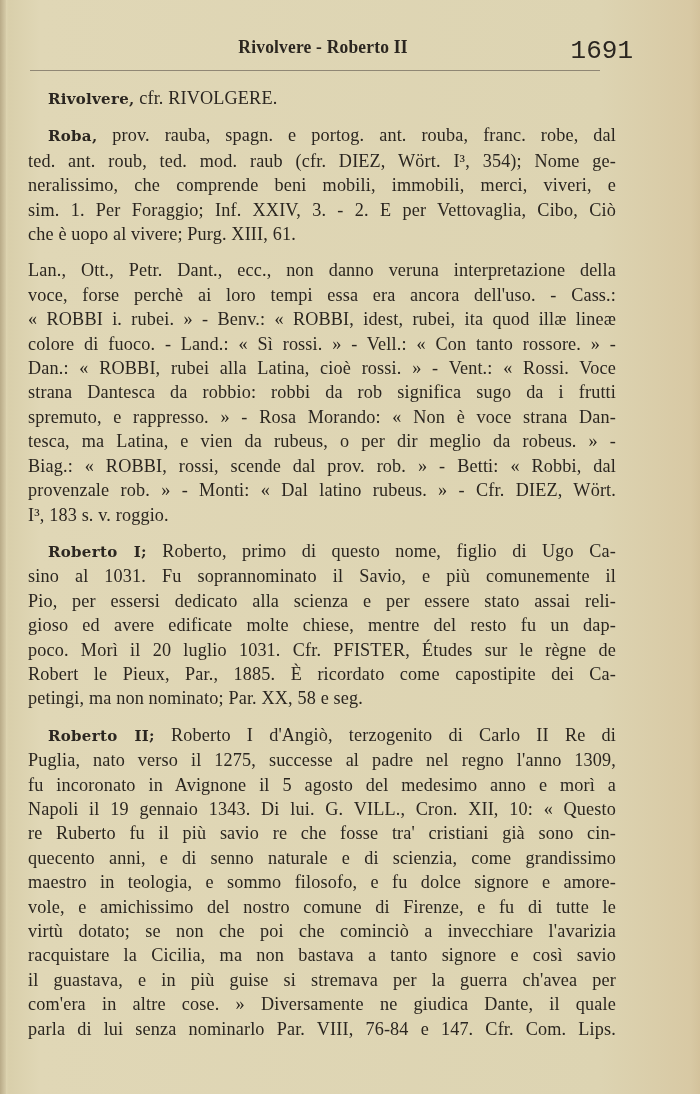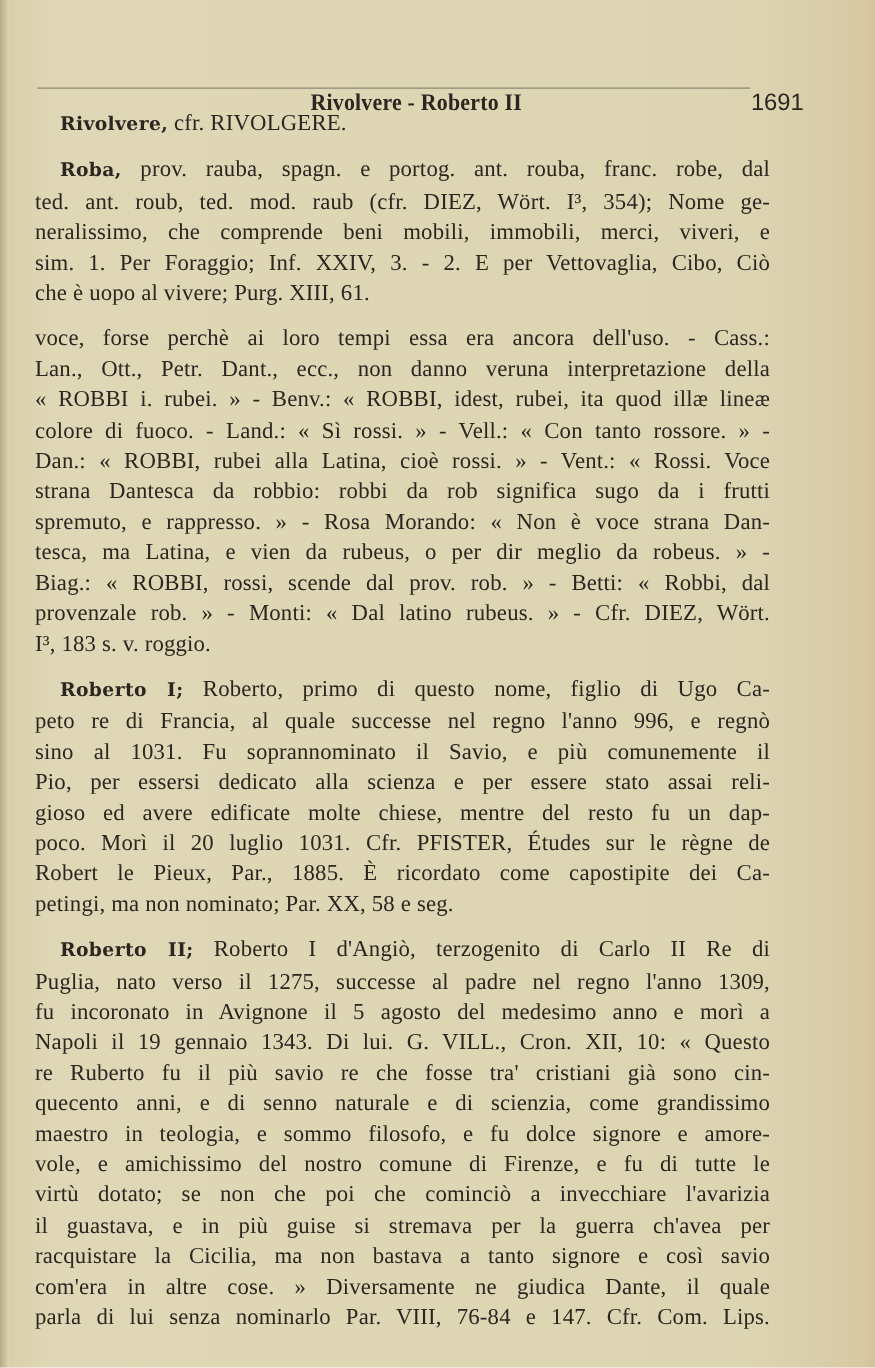--- a/index.html
+++ b/index.html
@@ -5,30 +5,30 @@
   html, body { margin: 0; padding: 0; }
   body {
     width: 700px; height: 1094px; overflow: hidden;
     background: linear-gradient(90deg, #cfc09c 0px, #ddd3b0 6px, #d9cfab 9px, #e0d7b6 40px, #ddd4b2 600px, #d8c9a4 690px, #d3c29c 700px);
     font-family: "DejaVu Serif", serif;
     color: #2b2620;
     position: relative;
   }
   .spine { position:absolute; left:0; top:0; width:6px; height:1094px; background:linear-gradient(90deg,#b9ab88,#d6cba8); }
   .header {
-    position: absolute; top: 36px; left: 33px; width: 640px; height: 28px; margin-top: 36px;
+    position: absolute; top: 36px; left: 23px; width: 640px; height: 28px;
   }
   .running-title {
     position: absolute; left: 0; width: 600px; text-align: center; top: 0;
     font-family: "Liberation Serif", serif; font-weight: bold; font-size: 19px;
     letter-spacing: 0.2px; transform: scaleX(0.92);
   }
   .page-number {
-    position: absolute; right: 30px; top: 0; font-family: Liberation Sans, sans-serif;
-    font-size: 19px;
+    position: absolute; right: 30px; top: 0; font-family: Liberation Mono, monospace;
+    font-size: 26px;
   }
   .rule { position:absolute; top: 70px; left: 30px; width: 570px; height: 1px; background: #6d655a; opacity:0.7; }
   .content {
     position: absolute; top: 86px; left: 48px; width: 568px;
     font-family: "Liberation Serif", serif; font-size: 18.2px; line-height: 24.4px;
     text-align: justify; letter-spacing: 0.15px;
   }
   .entry { margin: 0 0 12px 0; text-indent: 0; }
   .entry .line { display:block; text-align: justify; text-align-last: justify; white-space: nowrap; }
   .entry .line.last { text-align-last: left; }
@@ -52,50 +52,49 @@
       <span class="line last first"><span class="lemma">Rivolvere,</span> <span>cfr. RIVOLGERE.</span></span>
     </div>
     <div class="entry">
       <span class="line first"><span class="lemma">Roba,</span> <span>prov. rauba, spagn. e portog. ant. rouba, franc. robe, dal</span></span>
       <span class="line cont"><span>ted. ant. roub, ted. mod. raub (cfr. DIEZ, Wört. I³, 354); Nome ge-</span></span>
       <span class="line cont"><span>neralissimo, che comprende beni mobili, immobili, merci, viveri, e</span></span>
       <span class="line cont"><span>sim. 1. Per Foraggio; Inf. XXIV, 3. - 2. E per Vettovaglia, Cibo, Ciò</span></span>
       <span class="line last cont"><span>che è uopo al vivere; Purg. XIII, 61.</span></span>
     </div>
     <div class="entry">
+      <span class="line cont"><span>Lan., Ott., Petr. Dant., ecc., non danno veruna interpretazione della</span></span>
       <span class="line cont"><span>voce, forse perchè ai loro tempi essa era ancora dell'uso. - Cass.:</span></span>
-      <span class="line cont"><span>Lan., Ott., Petr. Dant., ecc., non danno veruna interpretazione della</span></span>
       <span class="line cont"><span>« ROBBI i. rubei. » - Benv.: « ROBBI, idest, rubei, ita quod illæ lineæ</span></span>
       <span class="line cont"><span>colore di fuoco. - Land.: « Sì rossi. » - Vell.: « Con tanto rossore. » -</span></span>
       <span class="line cont"><span>Dan.: « ROBBI, rubei alla Latina, cioè rossi. » - Vent.: « Rossi. Voce</span></span>
       <span class="line cont"><span>strana Dantesca da robbio: robbi da rob significa sugo da i frutti</span></span>
       <span class="line cont"><span>spremuto, e rappresso. » - Rosa Morando: « Non è voce strana Dan-</span></span>
       <span class="line cont"><span>tesca, ma Latina, e vien da rubeus, o per dir meglio da robeus. » -</span></span>
       <span class="line cont"><span>Biag.: « ROBBI, rossi, scende dal prov. rob. » - Betti: « Robbi, dal</span></span>
       <span class="line cont"><span>provenzale rob. » - Monti: « Dal latino rubeus. » - Cfr. DIEZ, Wört.</span></span>
       <span class="line last cont"><span>I³, 183 s. v. roggio.</span></span>
     </div>
     <div class="entry">
       <span class="line first"><span class="lemma">Roberto I;</span> <span>Roberto, primo di questo nome, figlio di Ugo Ca-</span></span>
-      <span class="line cont"><span>peto re di Francia, al quale successe nel regno l'anno 996, e regnò</span></span>
       <span class="line cont"><span>sino al 1031. Fu soprannominato il Savio, e più comunemente il</span></span>
       <span class="line cont"><span>Pio, per essersi dedicato alla scienza e per essere stato assai reli-</span></span>
       <span class="line cont"><span>gioso ed avere edificate molte chiese, mentre del resto fu un dap-</span></span>
       <span class="line cont"><span>poco. Morì il 20 luglio 1031. Cfr. PFISTER, Études sur le règne de</span></span>
       <span class="line cont"><span>Robert le Pieux, Par., 1885. È ricordato come capostipite dei Ca-</span></span>
       <span class="line last cont"><span>petingi, ma non nominato; Par. XX, 58 e seg.</span></span>
     </div>
     <div class="entry">
       <span class="line first"><span class="lemma">Roberto II;</span> <span>Roberto I d'Angiò, terzogenito di Carlo II Re di</span></span>
       <span class="line cont"><span>Puglia, nato verso il 1275, successe al padre nel regno l'anno 1309,</span></span>
       <span class="line cont"><span>fu incoronato in Avignone il 5 agosto del medesimo anno e morì a</span></span>
       <span class="line cont"><span>Napoli il 19 gennaio 1343. Di lui. G. VILL., Cron. XII, 10: « Questo</span></span>
       <span class="line cont"><span>re Ruberto fu il più savio re che fosse tra' cristiani già sono cin-</span></span>
       <span class="line cont"><span>quecento anni, e di senno naturale e di scienzia, come grandissimo</span></span>
       <span class="line cont"><span>maestro in teologia, e sommo filosofo, e fu dolce signore e amore-</span></span>
       <span class="line cont"><span>vole, e amichissimo del nostro comune di Firenze, e fu di tutte le</span></span>
       <span class="line cont"><span>virtù dotato; se non che poi che cominciò a invecchiare l'avarizia</span></span>
+      <span class="line cont"><span>racquistare la Cicilia, ma non bastava a tanto signore e così savio</span></span>
       <span class="line cont"><span>il guastava, e in più guise si stremava per la guerra ch'avea per</span></span>
-      <span class="line cont"><span>racquistare la Cicilia, ma non bastava a tanto signore e così savio</span></span>
       <span class="line cont"><span>com'era in altre cose. » Diversamente ne giudica Dante, il quale</span></span>
       <span class="line cont"><span>parla di lui senza nominarlo Par. VIII, 76-84 e 147. Cfr. Com. Lips.</span></span>
     </div>
   </div>
 
 </body></html>

